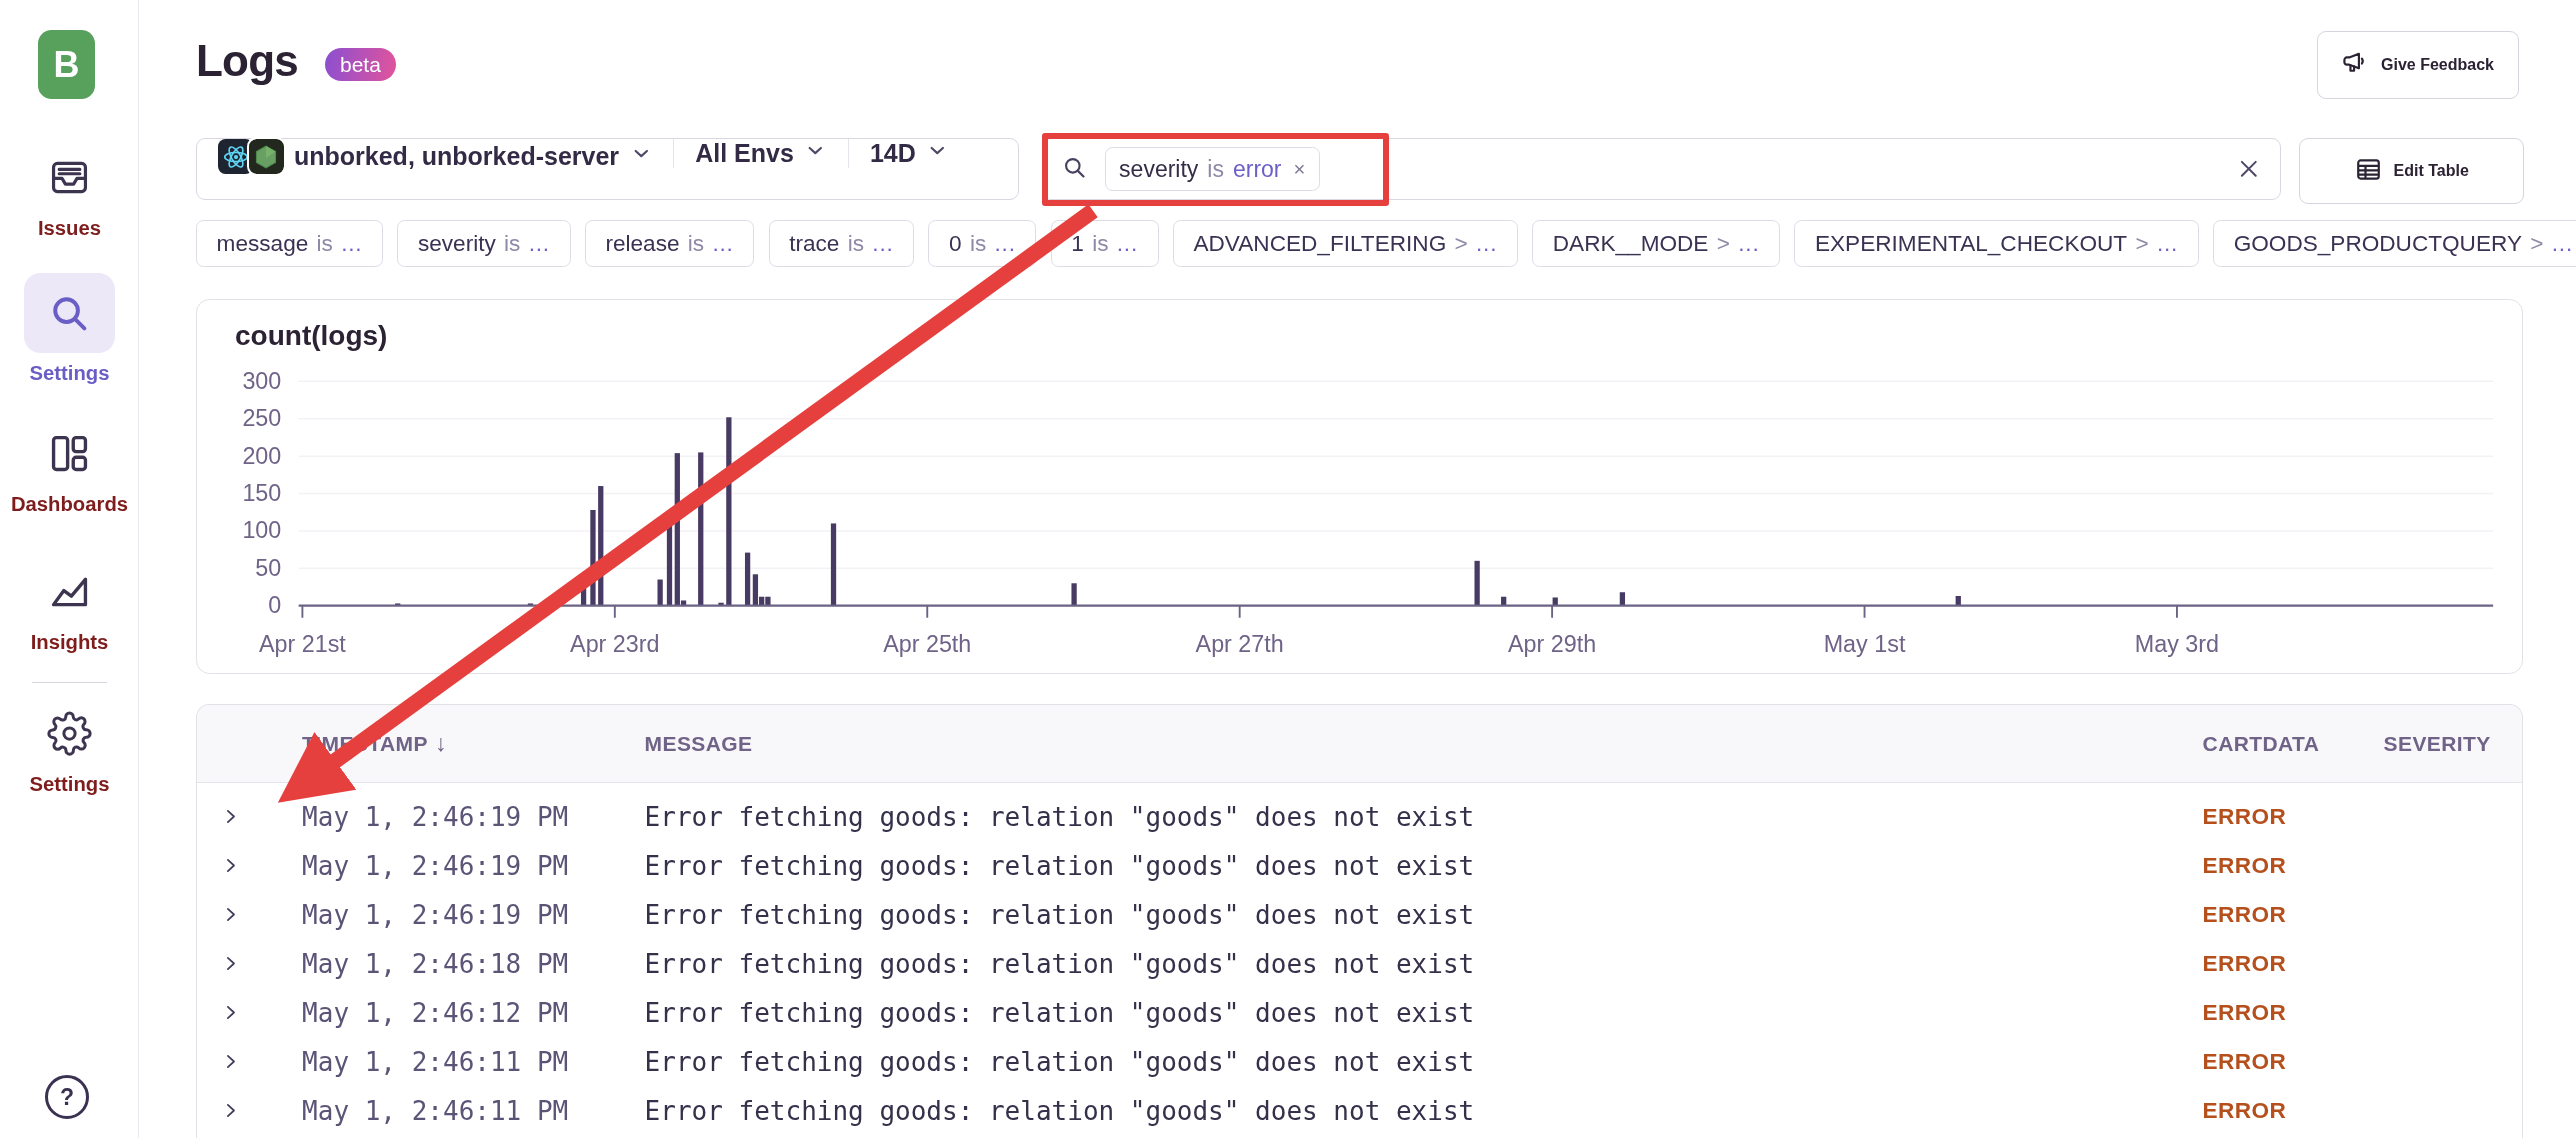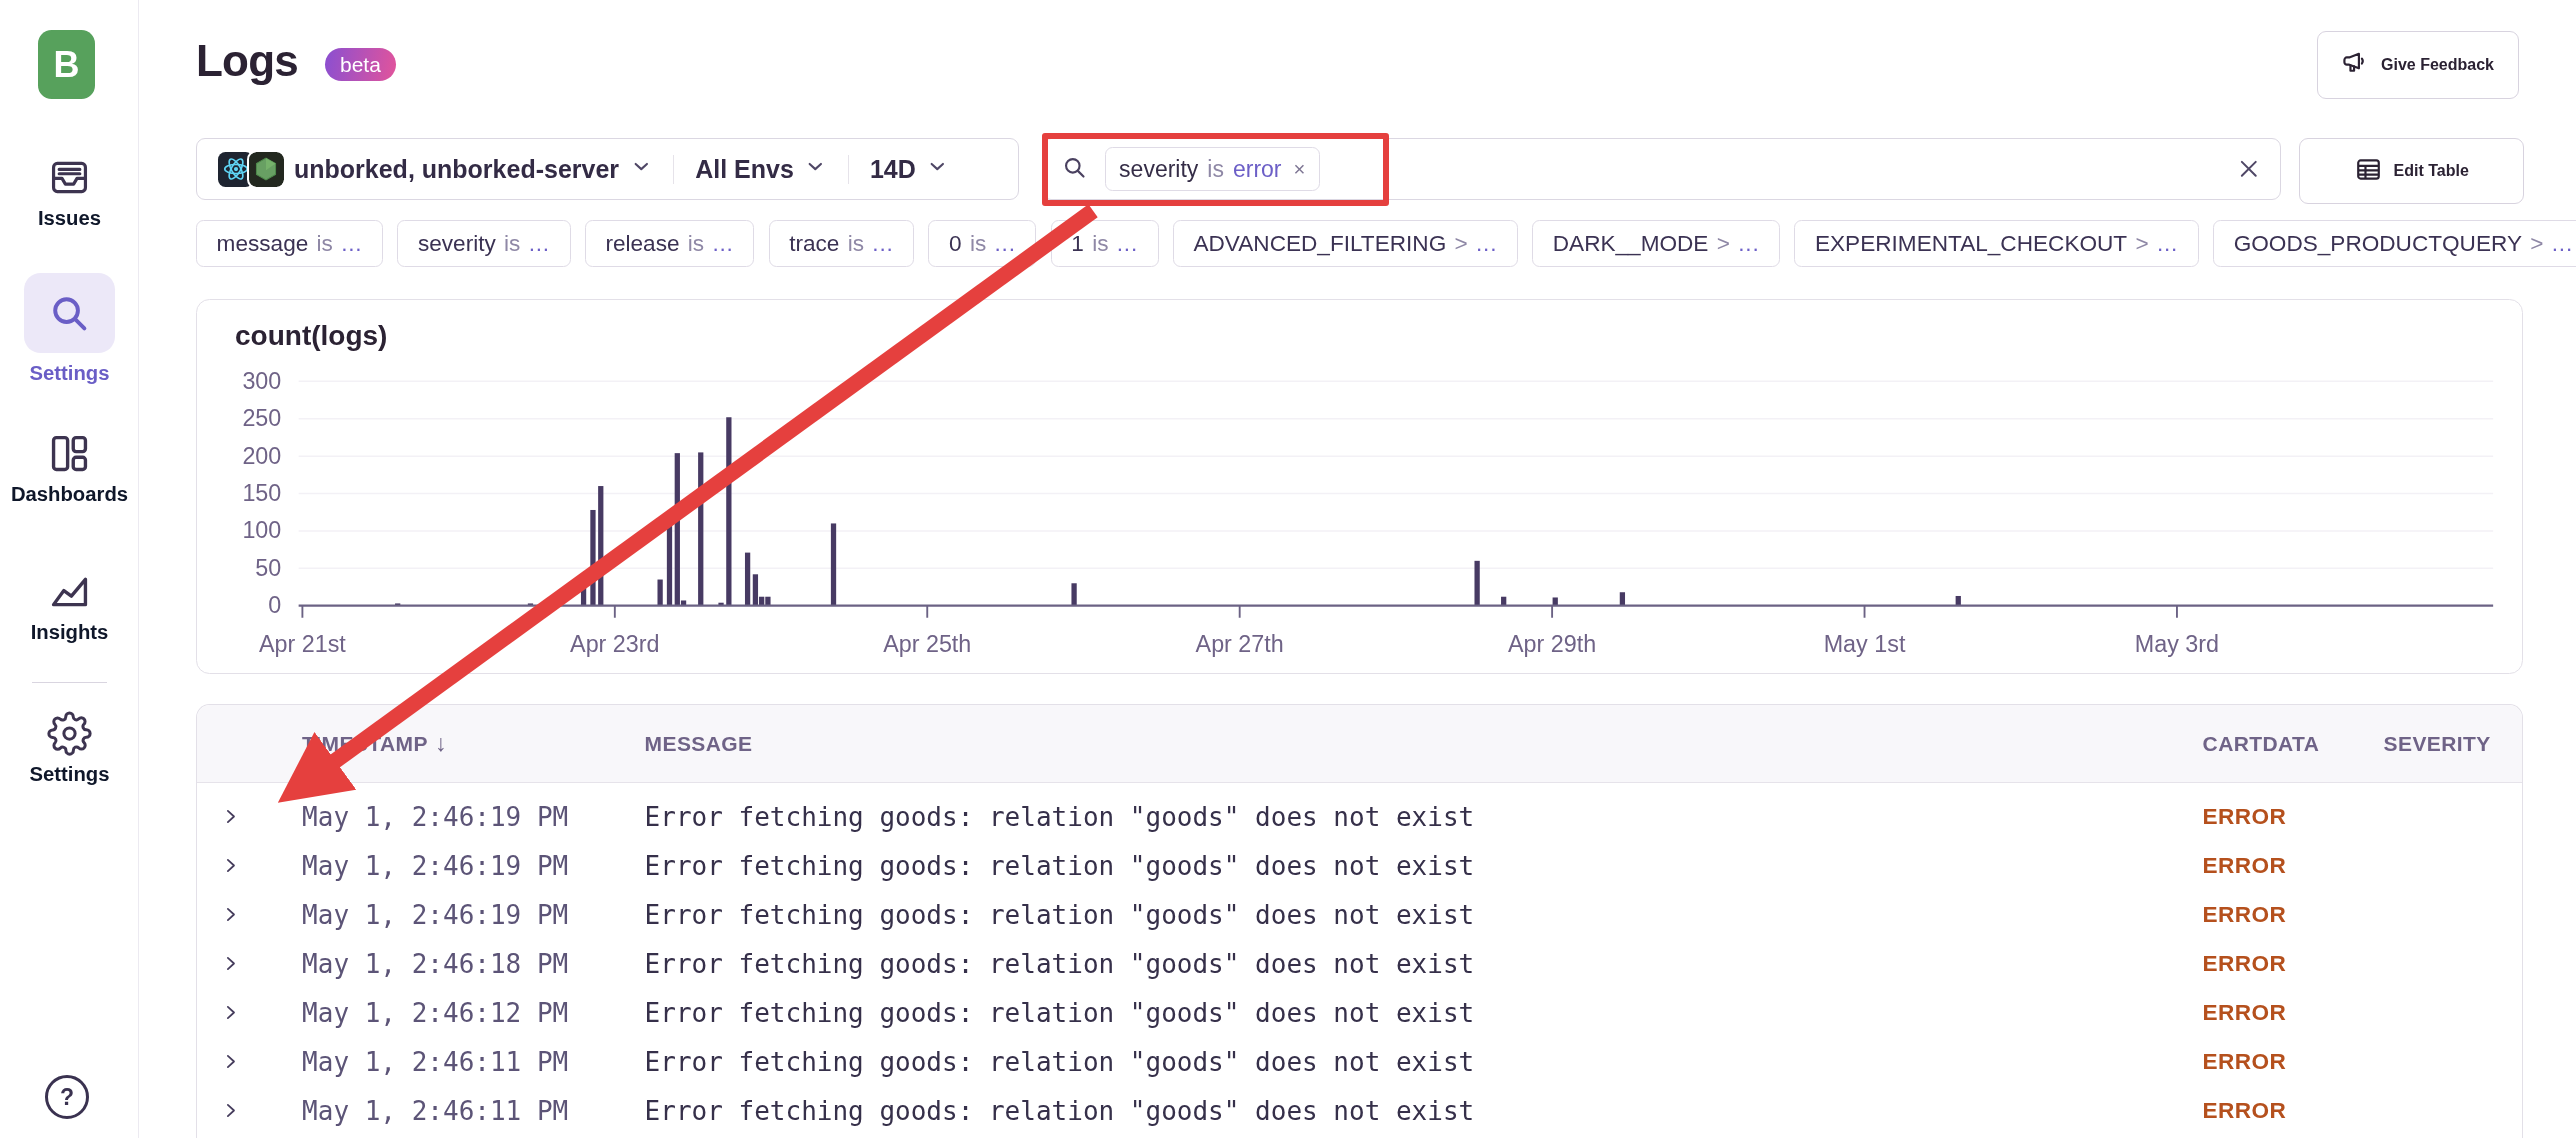--- a/index.html
+++ b/index.html
@@ -8,42 +8,42 @@
   #page { position: relative; width: 2576px; height: 1138px; background:#fff; }
 
   
   .sidebar { position:absolute; left:0; top:0; width:139px; height:100%;
     background:#fff; border-right:0.8px solid #ECEAF1; z-index:5; }
   .logo { position:absolute; left:38px; top:30px; width:57px; height:69px;
     border-radius:13.5px; background:#57A15C; color:#fff; font-weight:bold;
     font-size:36px; display:flex; align-items:center; justify-content:center; }
   .nav-item { position:absolute; left:0; width:139px; text-align:center; cursor:pointer; }
   .nav-item svg { display:block; margin:0 auto; }
-  .nav-label { display:block; margin-top:7px; font-size:20.3px; font-weight:bold; color:#0f172a; }
+  .nav-label { display:block; margin-top:17px; font-size:20.3px; font-weight:bold; color:#7f1d1d; }
   .nav-item.active .nav-label { color:#6A5EC6; }
   .explore-tile { position:absolute; left:24px; top:273px; width:91px; height:80px;
     border-radius:16.6px; background:#ECE8F8; display:flex; align-items:center; justify-content:center; }
   .side-divider { position:absolute; left:32px; top:682px; width:75px; height:0.8px; background:#D9D5E0; }
   .help-circle { position:absolute; left:45px; top:1075px; width:44px; height:44px;
     border:3.4px solid #3A3250; border-radius:50%; display:flex; align-items:center;
     justify-content:center; font-size:23px; font-weight:bold; color:#3A3250; cursor:pointer; }
 
   
   .page-title { position:absolute; left:196px; top:36px; font-size:44px; font-weight:bold; letter-spacing:-0.8px; }
   .beta-badge { position:absolute; left:325px; top:48px; height:33px; padding:0 15px;
     border-radius:16.6px; background:linear-gradient(100deg,#8A4FD1,#E2549B); color:#fff;
     font-size:21px; display:flex; align-items:center; }
   .btn { display:flex; align-items:center; gap:10.5px; background:#fff;
     border:1.5px solid #D8D3DF; border-radius:9px; font-weight:bold; font-size:16px;
     color:#2B2233; cursor:pointer; justify-content:center; }
   .feedback-btn { position:absolute; right:57px; top:31px; height:68px; padding:0 24px; }
 
   
   .pagefilter { position:absolute; left:196px; top:138px; width:823px; height:62px;
-    border:1.5px solid #DBD7E2; border-radius:9px; display:flex; align-items:center; background:#fff; }
+    border:1.5px solid #DBD7E2; border-radius:9px; display:flex; align-items:flex-start; background:#fff; }
   .pf-seg { display:flex; align-items:center; gap:10.5px; padding:0 21px; font-size:25px;
     font-weight:bold; color:#332B45; cursor:pointer; white-space:nowrap; }
   .pf-seg + .pf-seg { border-left:1.5px solid #E6E3EA; }
   .proj-icons { display:flex; }
   .proj-icon { width:35px; height:35px; border-radius:7.5px; background:#1E2430;
     display:flex; align-items:center; justify-content:center; }
   .proj-icon + .proj-icon { margin-left:-4.5px; outline:2.3px solid #fff; }
   .chev { color:#4F4766; }
 
   .search-bar { position:absolute; left:1042px; top:138px; width:1239px; height:62px;

